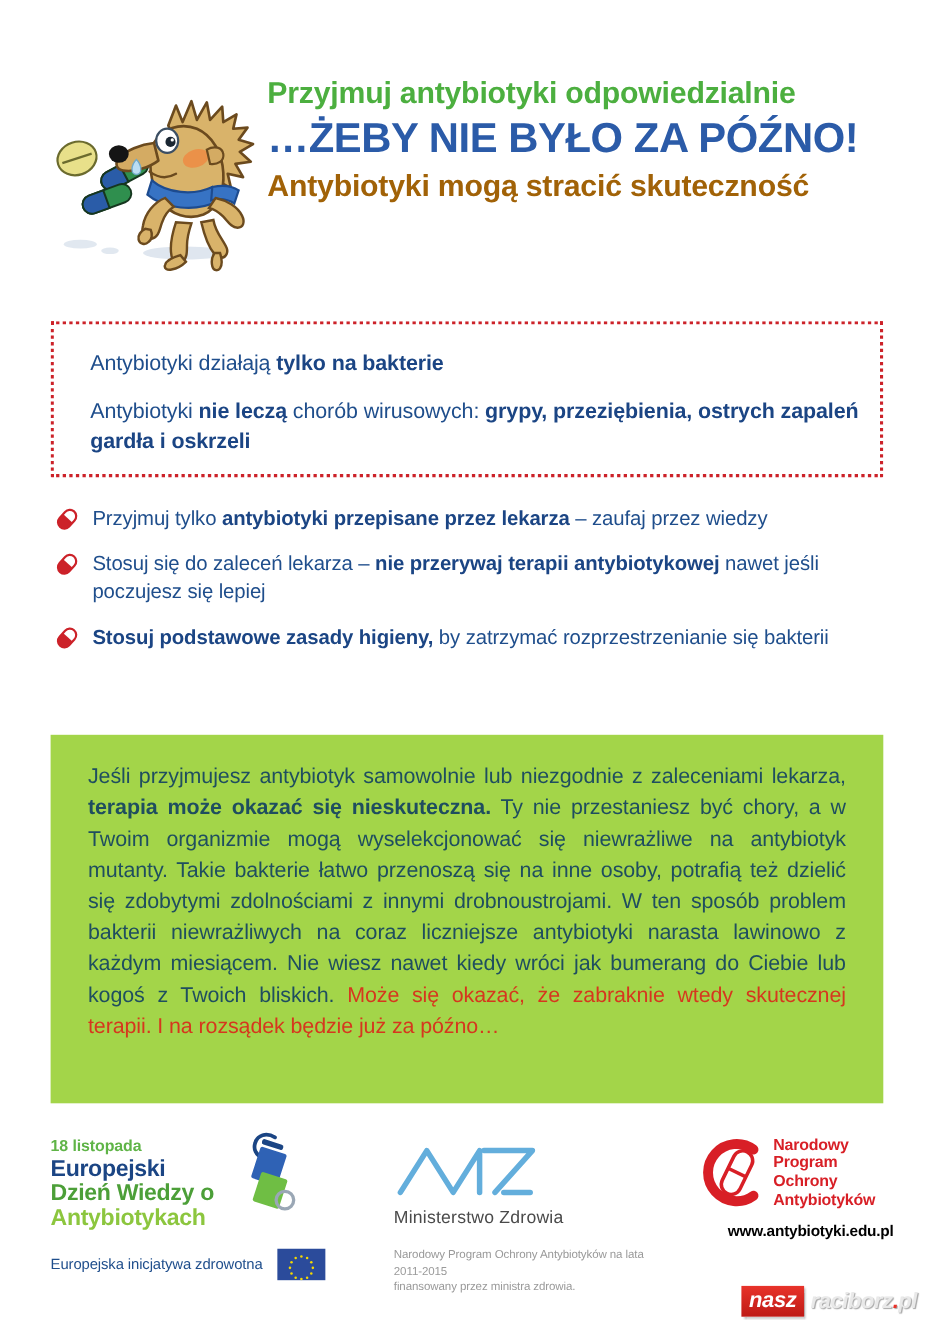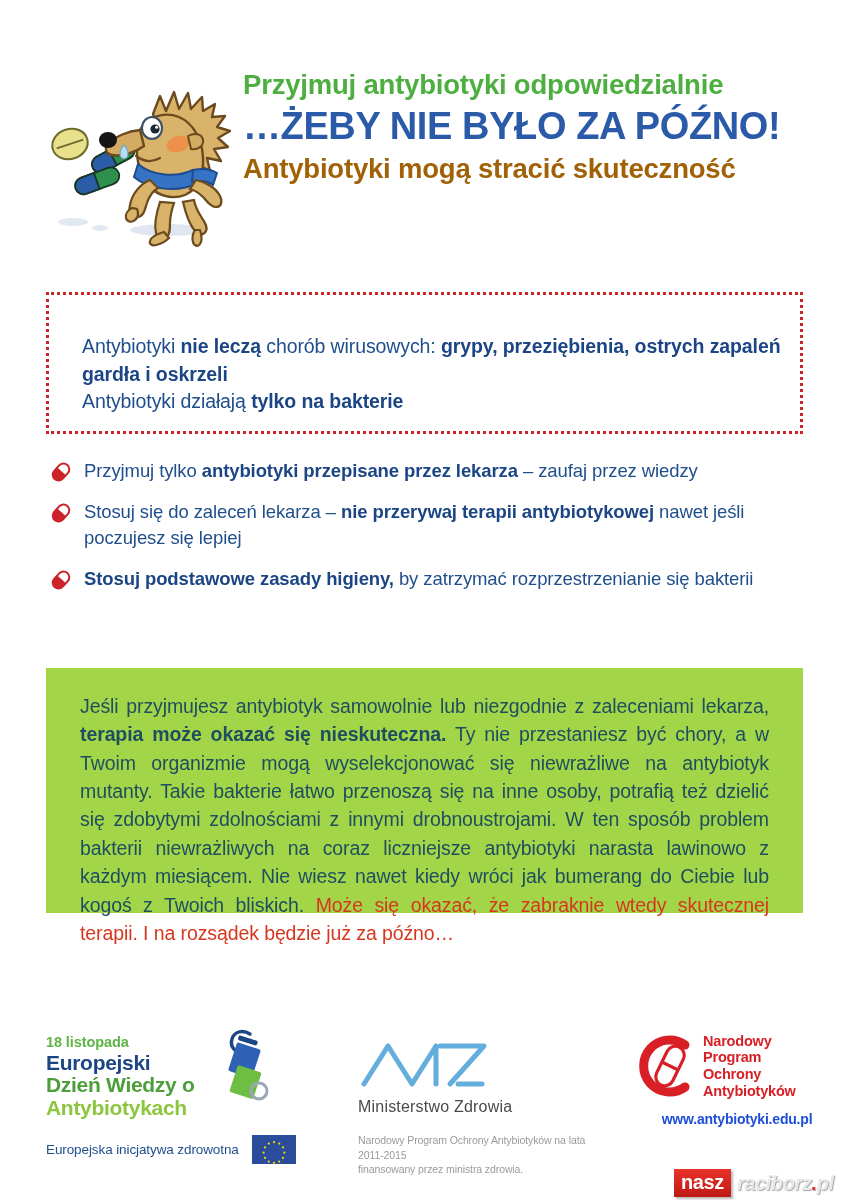--- a/index.html
+++ b/index.html
@@ -115,21 +115,21 @@
     letter-spacing: -0.1px;
   }
   .bullet-text b { font-weight: bold; color: #1B4584; }
 
   
   .green-box {
     position: absolute;
     left: 46px;
     top: 668px;
     width: 757px;
-    height: 245px;
+    height: 335px;
     background: #A3D549;
     box-sizing: border-box;
     padding: 24px 34px 0 34px;
   }
   .green-text {
     color: #1F4E5F;
     font-size: 19.5px;
     line-height: 1.455;
     text-align: justify;
     letter-spacing: -0.1px;
@@ -242,21 +242,21 @@
   .npoa-mark { width: 62px; height: 68px; flex: none; }
   .npoa-words {
     margin-left: 4px;
     color: #D81F26;
     font-size: 14.5px;
     font-weight: bold;
     line-height: 1.14;
     letter-spacing: -0.2px;
   }
   .npoa-url {
-    color: #1d4ed8;
+    color: #000000;
     font-size: 14px;
     font-weight: bold;
     margin-top: 11px;
     letter-spacing: -0.2px;
     text-align: center;
   }
 
   
   .watermark {
     position: absolute;
@@ -264,20 +264,21 @@
     top: 155px;
     height: 32px;
     display: flex;
     align-items: center;
   }
   .wm-box {
     background: linear-gradient(180deg,#E8332A 0%,#BE1A15 100%);
     color: #ffffff;
     font-size: 20px;
     font-weight: bold;
+    font-style: italic;
     padding: 2px 7px 3px 7px;
     letter-spacing: -0.4px;
     box-shadow: 2px 2px 2px rgba(0,0,0,0.28);
   }
   .wm-rest {
     color: #E9E9E9;
     font-size: 20px;
     font-weight: bold;
     font-style: italic;
     margin-left: 6px;
@@ -347,25 +348,25 @@
 
   <div class="headline-block">
     <div class="hl-line1">Przyjmuj antybiotyki odpowiedzialnie</div>
     <div class="hl-line2">…ŻEBY NIE BYŁO ZA PÓŹNO!</div>
     <div class="hl-line3">Antybiotyki mogą stracić skuteczność</div>
   </div>
 </div>
 
 <div class="dotted-box">
   <div class="dotted-inner">
+    <div class="dot-line">
+      <span>Antybiotyki działają </span><b>tylko na bakterie</b>
+    </div>
     <div class="dot-line second">
       <span>Antybiotyki </span><b>nie leczą</b><span> chorób wirusowych: </span><b>grypy, przeziębienia, ostrych zapaleń gardła i oskrzeli</b>
-    </div>
-    <div class="dot-line">
-      <span>Antybiotyki działają </span><b>tylko na bakterie</b>
     </div>
   </div>
 </div>
 
 <div class="bullets">
 
   <div class="bullet-row">
     <svg class="pill-icon" viewBox="0 0 22 24">
       <g transform="rotate(42 11 12)">
         <rect x="5.2" y="2.5" width="11.6" height="19" rx="5.8" fill="#ffffff" stroke="#CC2229" stroke-width="2"></rect>

